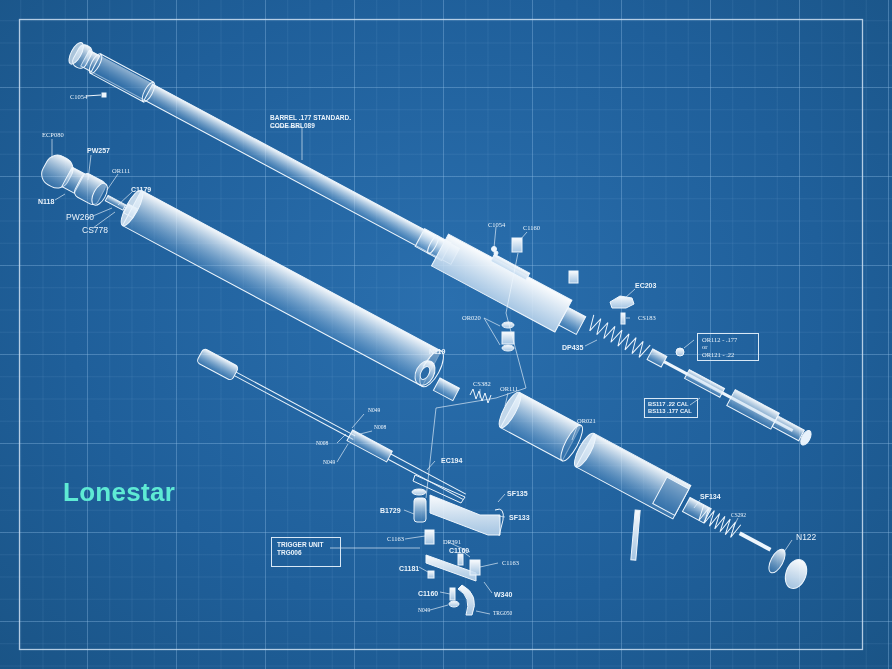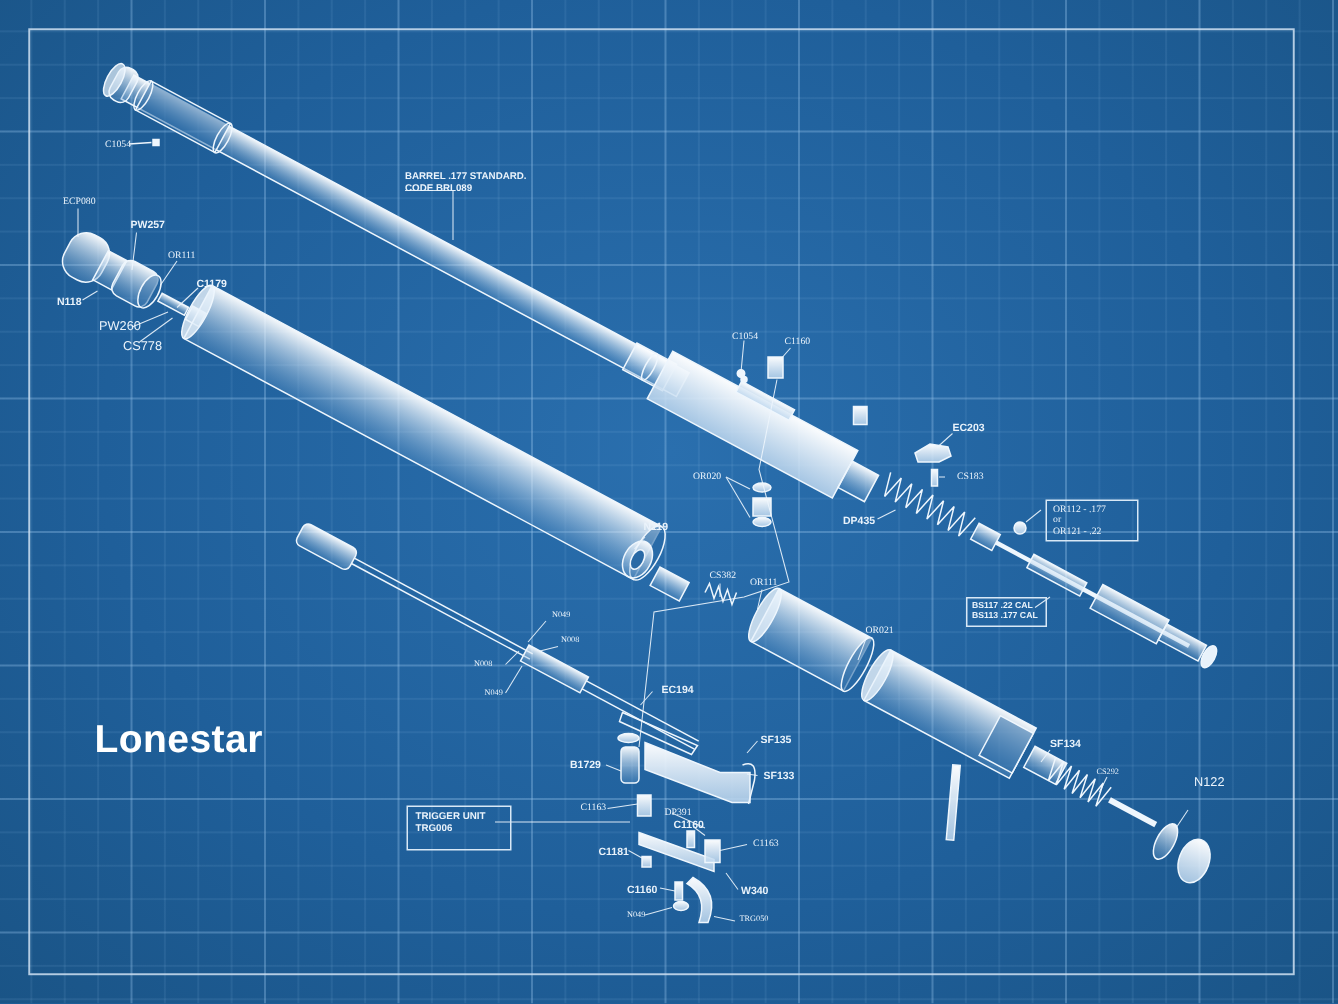--- a/index.html
+++ b/index.html
@@ -19,21 +19,21 @@
       radial-gradient(ellipse at 50% 45%, #2a6fae 0%, #1f5f9a 60%, #1a5486 100%);
     background-size: 89px 89px, 89px 89px, 22.25px 22.25px, 22.25px 22.25px, 100% 100%;
     background-position: -2px -2px, -2px -2px, -2px -2px, -2px -2px, 0 0;
   }
   svg { position: absolute; left: 0; top: 0; }
   .lbl { position: absolute; color: #eaf3fb; white-space: nowrap; line-height: 1; }
   .sans { font-family: "Liberation Sans", sans-serif; font-weight: bold; font-size: 7px; }
   .serif { font-family: "Liberation Serif", serif; font-size: 6.5px; }
   .big { font-family: "Liberation Sans", sans-serif; font-weight: normal; font-size: 8.5px; }
   .box { position: absolute; border: 1px solid #d8e8f6; color: #eaf3fb; padding: 3px 5px; line-height: 1.25; }
-  #brand { position: absolute; left: 63px; top: 477px; font-size: 26px; font-weight: bold; color: #ffffff; letter-spacing: 0.3px; }
+  #brand { position: absolute; left: 63px; top: 477px; font-size: 26px; font-weight: bold; color: #5eead4; letter-spacing: 0.3px; }
 </style>
 </head>
 <body>
 
 <div id="bp"></div>
 
 <svg width="892" height="669" viewBox="0 0 892 669">
   <defs>
     <linearGradient id="tube" x1="0" y1="0" x2="0" y2="1">
       <stop offset="0" stop-color="#ffffff" stop-opacity="0.95"></stop>
@@ -264,13 +264,13 @@
 <span class="lbl sans" style="left:449px;top:547px;">C1160</span>
 <span class="lbl serif" style="left:502px;top:560px;">C1163</span>
 <span class="lbl sans" style="left:399px;top:565px;">C1181</span>
 <span class="lbl sans" style="left:418px;top:590px;">C1160</span>
 <span class="lbl sans" style="left:494px;top:591px;">W340</span>
 <span class="lbl serif" style="left:418px;top:608px;font-size:5.5px;">N049</span>
 <span class="lbl serif" style="left:493px;top:611px;font-size:5.5px;">TRG050</span>
 
 <span class="lbl sans" style="left:700px;top:493px;">SF134</span>
 <span class="lbl serif" style="left:731px;top:513px;font-size:5.5px;">CS292</span>
-<span class="lbl big" style="left:796px;top:517px;">N122</span>
+<span class="lbl big" style="left:796px;top:533px;">N122</span>
 
 </body></html>

